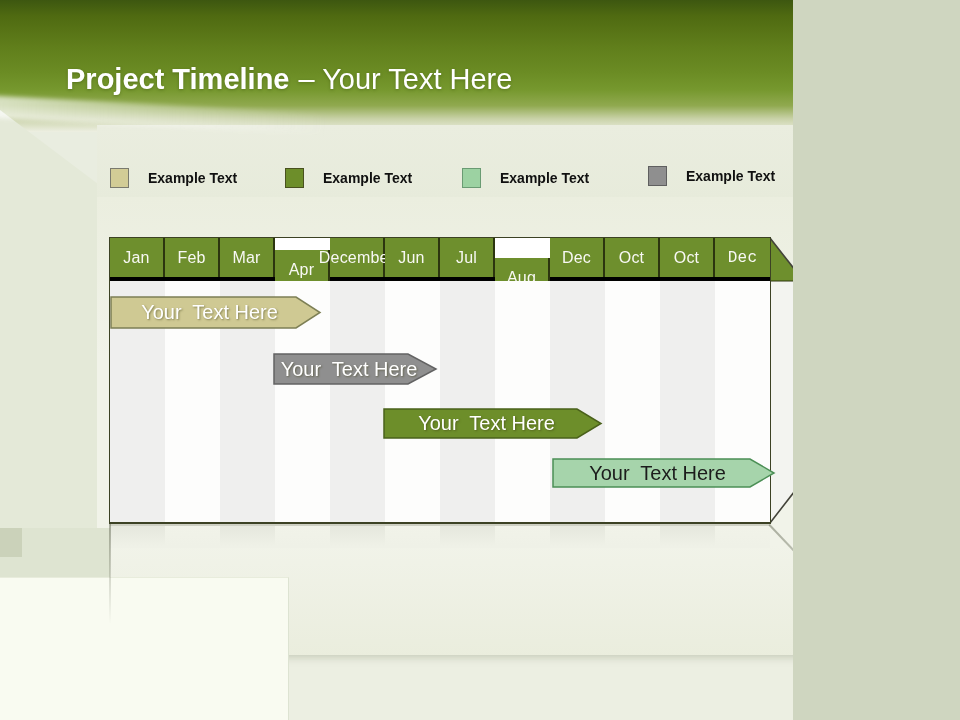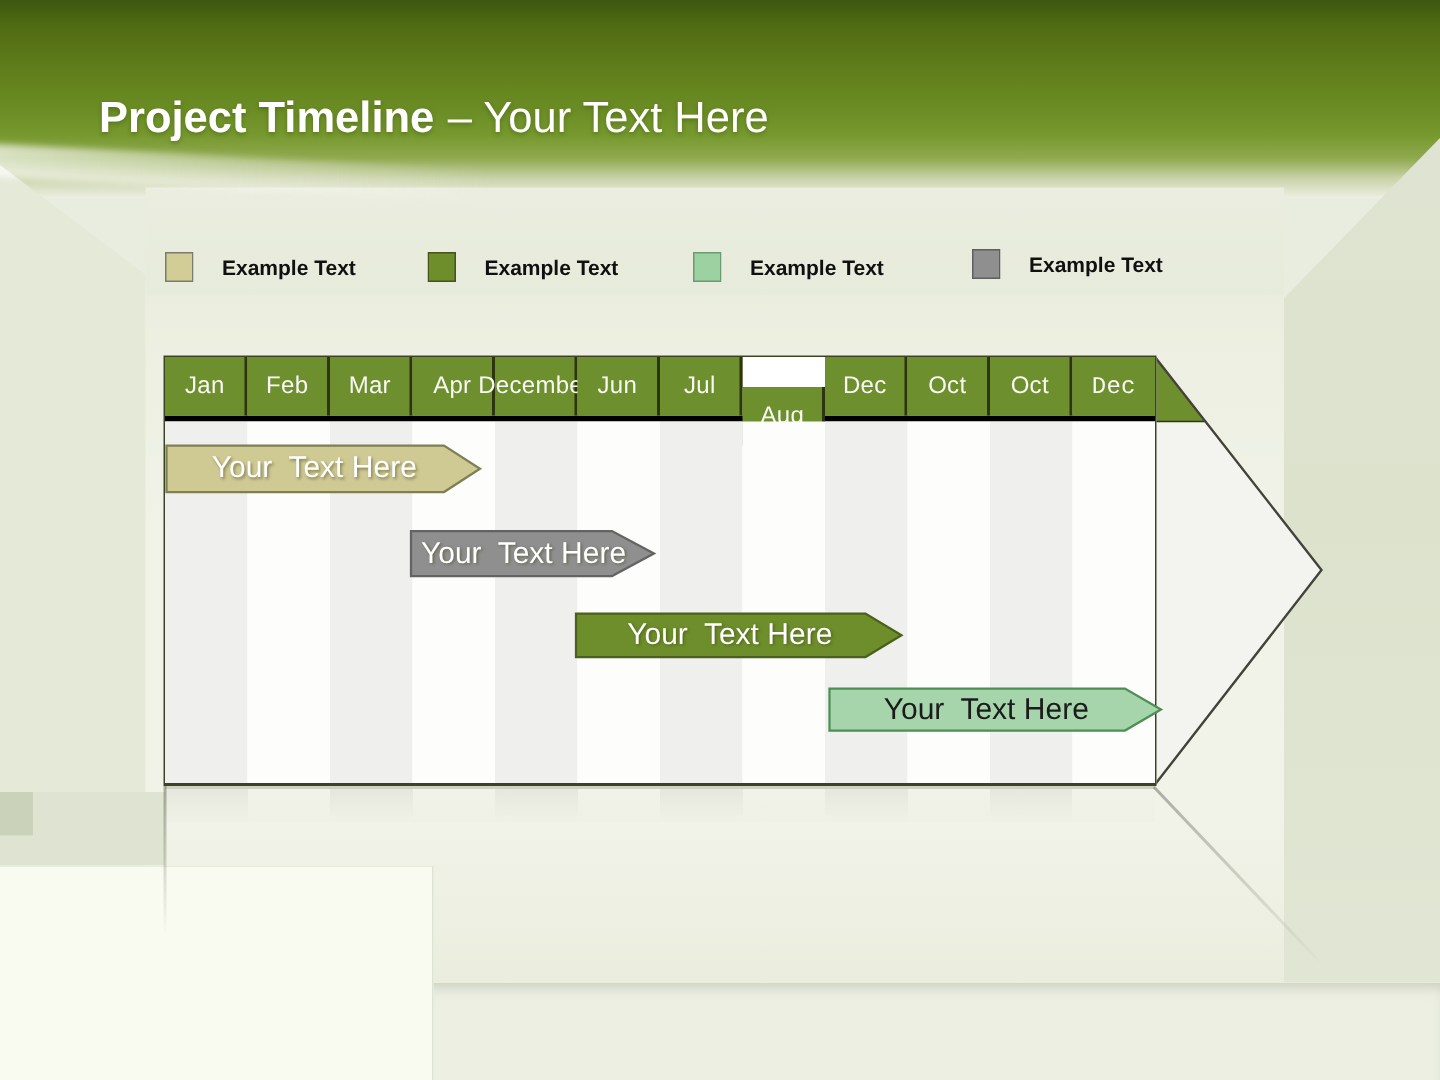--- a/index.html
+++ b/index.html
@@ -1,16 +1,16 @@
 <!DOCTYPE html>
 <html><head>
 <meta charset="utf-8">
 <style>
   html,body{margin:0;padding:0;background:#cfd6c0;}
-  .stage{position:relative;width:960px;height:720px;overflow:hidden;
+  .stage{position:relative;width:793px;height:720px;overflow:hidden;
          background:#e9ede0;font-family:"Liberation Sans",sans-serif;}
   .abs{position:absolute;}
 
   
   .bg-top{left:0;top:0;width:960px;height:132px;
     background:linear-gradient(180deg,#3d5710 0%,#4f6a11 12%,#607e1b 35%,
       #6b8c24 55%,#76982e 68%,#90a94f 80%,#c9d2a8 90%,#edefe2 100%);}
   .bg-ceiling{left:97px;top:125px;width:759px;height:75px;
     background:linear-gradient(180deg,#eaeddf,#e7ebdb);}
   .bg-backwall{left:97px;top:197px;width:759px;height:463px;
@@ -126,21 +126,21 @@
     <path d="M1,2 L34.5,45 L1,45 Z" stroke="none" fill="#6e8f2d"></path>
     <line x1="1" y1="45" x2="34.5" y2="45" stroke="#2c350f" stroke-width="1"></line>
     <path d="M1,2 L112,144 L1,287" fill="none" stroke-width="1.6" stroke="#43433a"></path>
   </svg>
 
   <div class="abs gtable">
     <div class="ghead">
       <div class="mcell" style="background-color: rgb(110, 143, 45);">Jan</div>
       <div class="mcell" style="background-color: rgb(110, 143, 45);">Feb</div>
       <div class="mcell" style="background-color: rgb(110, 143, 45);">Mar</div>
-      <div class="mcell" style="background-color: rgb(110, 143, 45);">Apr</div>
+      <div class="mcell" style="background-color: rgb(110, 143, 45); margin-top: 12px;">Apr</div>
       <div class="mcell" style="background-color: rgb(110, 143, 45);">December</div>
       <div class="mcell" style="background-color: rgb(110, 143, 45);">Jun</div>
       <div class="mcell" style="background-color: rgb(110, 143, 45);">Jul</div>
       <div class="mcell" style="background-color: rgb(110, 143, 45); margin-top: 20px;">Aug</div>
       <div class="mcell" style="background-color: rgb(110, 143, 45);">Dec</div>
       <div class="mcell" style="background-color: rgb(110, 143, 45);">Oct</div>
       <div class="mcell" style="background-color: rgb(110, 143, 45);">Oct</div>
       <div class="mcell" style="background-color: rgb(110, 143, 45);">Dec</div>
     </div>
     <div class="gbody">

